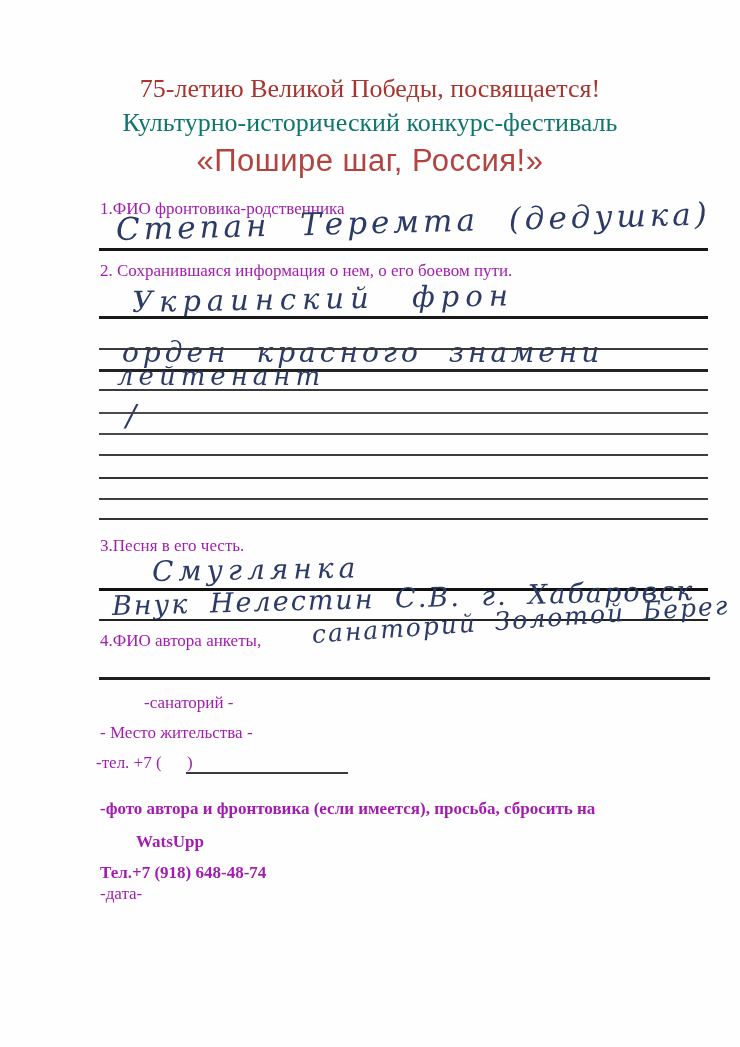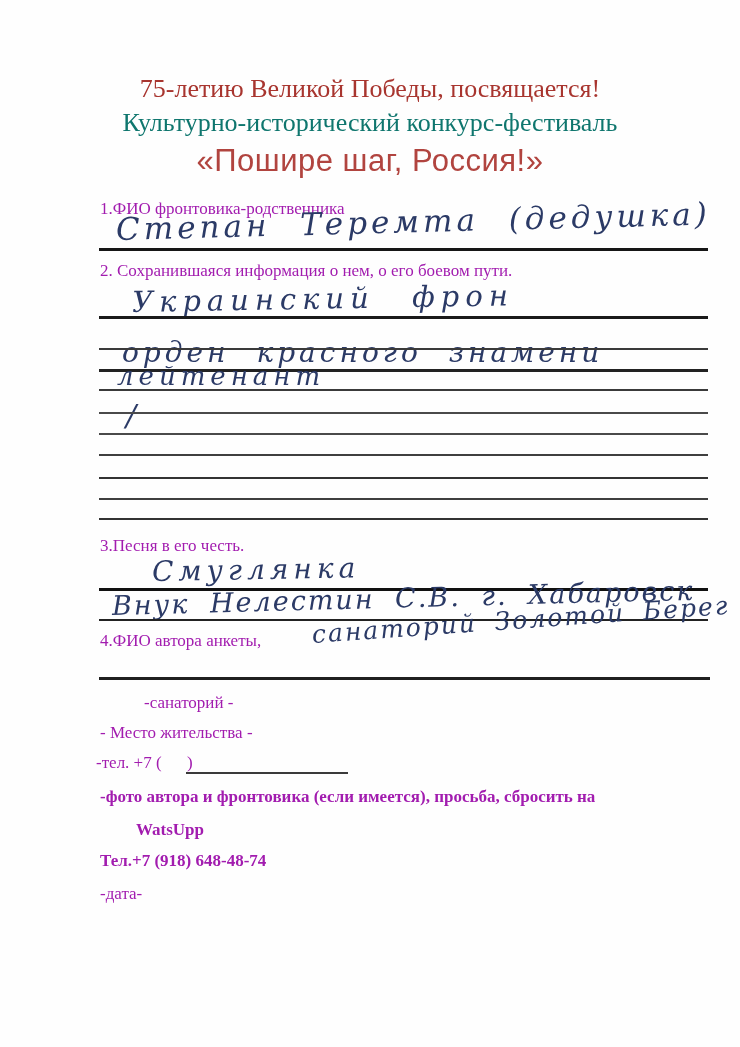--- a/index.html
+++ b/index.html
@@ -21,21 +21,21 @@
   .title-dedication { top: 74px;  font-size: 26px; color: #a8352f; }
   .title-festival   { top: 108px; font-size: 26px; color: #0f766e; }
   .title-slogan     { top: 143px; font-size: 31px; color: #b1443f;
                       font-family: "Liberation Sans", sans-serif; letter-spacing: 0.5px; }
   .plabel {
     position: absolute;
     font-size: 17px;
     color: #a21caf;
     white-space: nowrap;
   }
-  .bold { font-weight: bold; }
+  .bold { font-weight: bold; margin-top: 12px; }
   .rule {
     position: absolute;
     left: 99px;
     width: 609px;
     background: #2a2a2a;
   }
   .hw {
     position: absolute;
     font-family: "DejaVu Serif", serif;
     font-style: italic;

